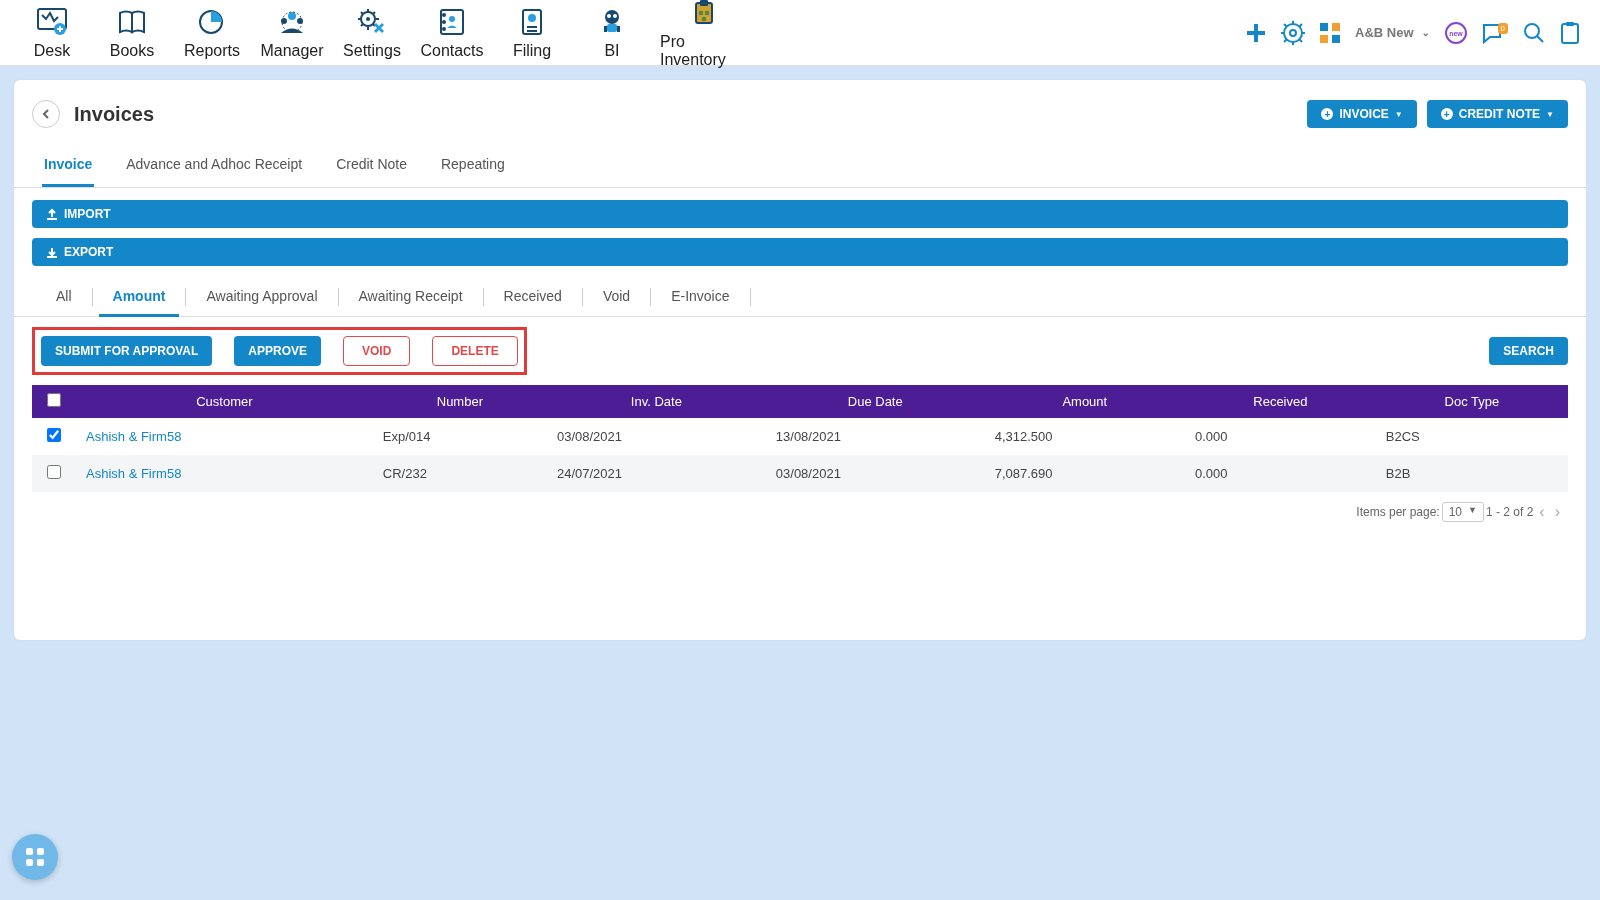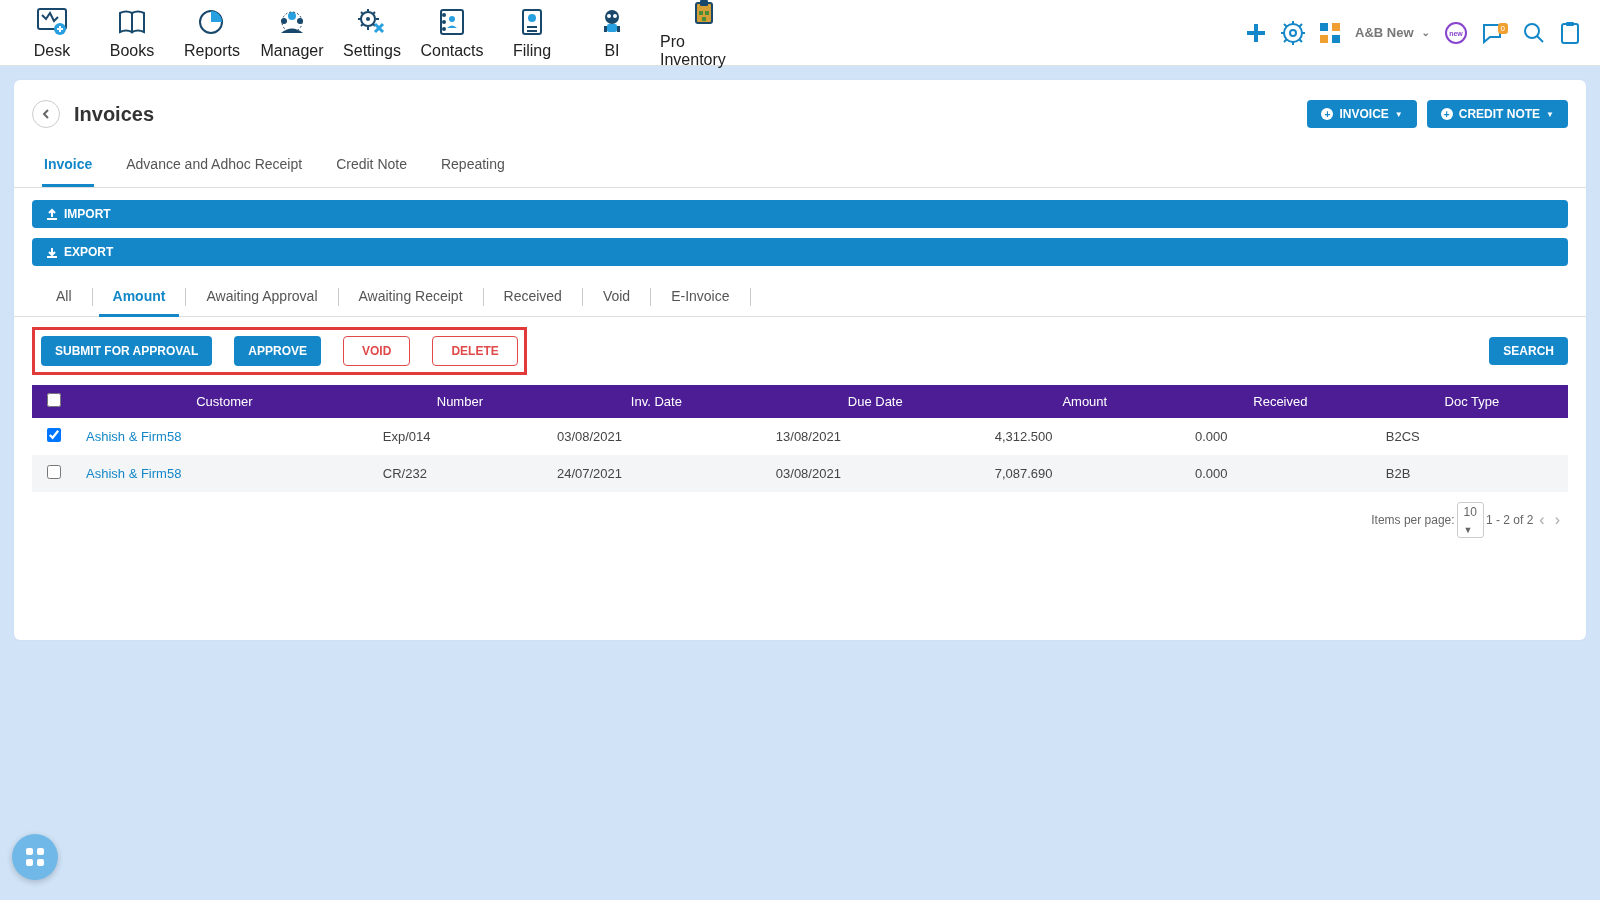--- a/index.html
+++ b/index.html
@@ -135,21 +135,21 @@
   tbody td.chk-col{ text-align:center; }
   tbody td .cust-link { color:#1487c8; cursor:pointer; }
   input[type=checkbox]{ width:14px;height:14px; cursor:pointer;}
 
   
   .pagination {
     display:flex; justify-content:flex-end; align-items:center;
     gap:2px; padding: 10px 22px; color:#666; font-size:12px;
   }
   .page-select {
-    border:1px solid #ccc; border-radius:3px; padding:2px 6px; display:flex; gap:6px; cursor:pointer;flex-direction:column;
+    border:1px solid #ccc; border-radius:3px; padding:2px 6px; display:flex; gap:6px; cursor:pointer;
   }
   .page-arrow { color:#aaa; cursor:pointer; font-size:16px; padding:0 4px; }
 
   
   .fab {
     position:fixed; bottom:20px; left:12px;
     width:46px;height:46px;border-radius:50%;background:#6fb8e8;
     display:flex;align-items:center;justify-content:center;cursor:pointer;
     box-shadow:0 2px 6px rgba(0,0,0,0.2);
   }

